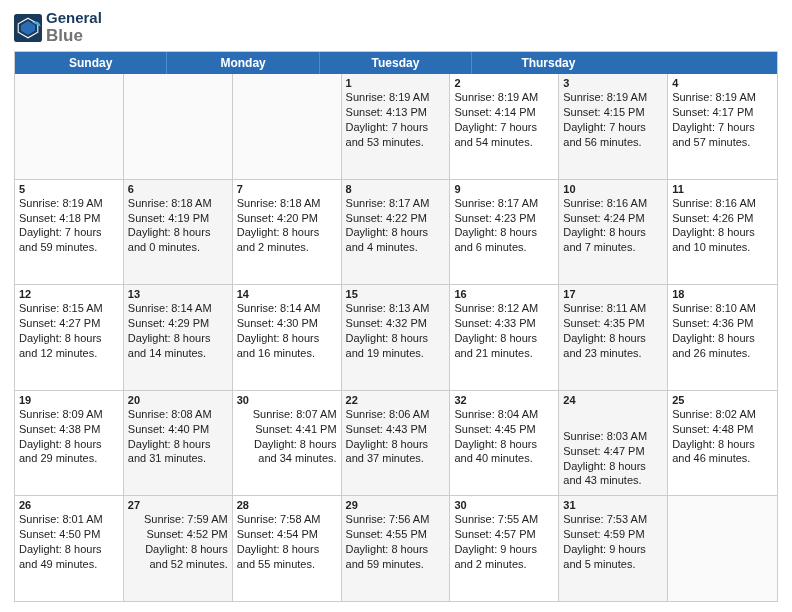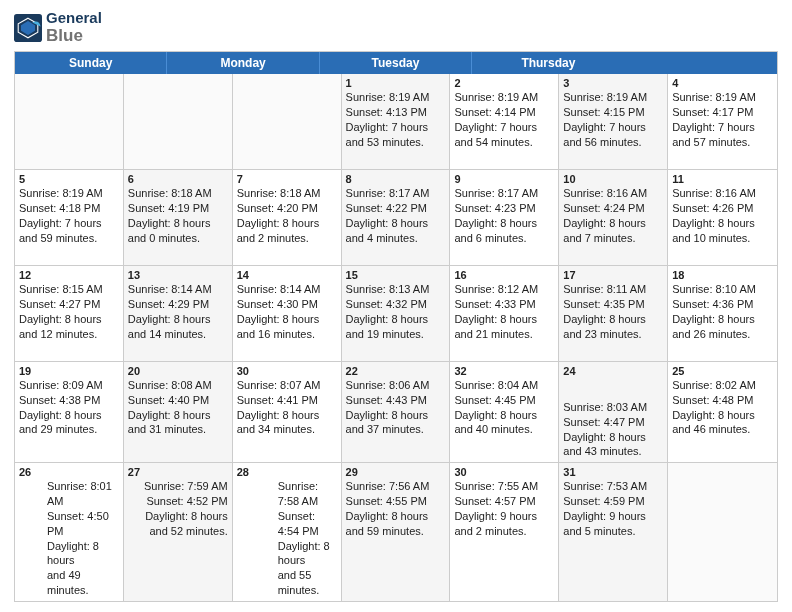--- a/index.html
+++ b/index.html
@@ -274,21 +274,21 @@
           </div>
           <div class="cal-cell alt">
             <div class="day-num">20</div>
             <div class="cell-text" style="white-space: pre-line;">Sunrise: 8:08 AM
 Sunset: 4:40 PM
 Daylight: 8 hours
 and 31 minutes.</div>
           </div>
           <div class="cal-cell">
             <div class="day-num">30</div>
-            <div class="cell-text" style="white-space: pre-line;">Sunrise: 8:07 AM
+            <div class="cell-text" style="white-space: pre-line; text-align: right;">Sunrise: 8:07 AM
 Sunset: 4:41 PM
 Daylight: 8 hours
 and 34 minutes.</div>
           </div>
           <div class="cal-cell alt">
             <div class="day-num">22</div>
             <div class="cell-text" style="white-space: pre-line;">Sunrise: 8:06 AM
 Sunset: 4:43 PM
 Daylight: 8 hours
 and 37 minutes.</div>
@@ -311,35 +311,35 @@
             <div class="day-num">25</div>
             <div class="cell-text" style="white-space: pre-line;">Sunrise: 8:02 AM
 Sunset: 4:48 PM
 Daylight: 8 hours
 and 46 minutes.</div>
           </div>
         </div>
         <div class="cal-row">
           <div class="cal-cell">
             <div class="day-num">26</div>
-            <div class="cell-text" style="white-space: pre-line; margin-left: 28px;">Sunrise: 8:01 AM
+            <div class="cell-text" style="white-space: pre-line;">Sunrise: 8:01 AM
 Sunset: 4:50 PM
 Daylight: 8 hours
 and 49 minutes.</div>
           </div>
           <div class="cal-cell alt">
             <div class="day-num">27</div>
             <div class="cell-text" style="white-space: pre-line; text-align: right;">Sunrise: 7:59 AM
 Sunset: 4:52 PM
 Daylight: 8 hours
 and 52 minutes.</div>
           </div>
           <div class="cal-cell">
             <div class="day-num">28</div>
-            <div class="cell-text" style="white-space: pre-line; margin-left: 41px;">Sunrise: 7:58 AM
+            <div class="cell-text" style="white-space: pre-line;">Sunrise: 7:58 AM
 Sunset: 4:54 PM
 Daylight: 8 hours
 and 55 minutes.</div>
           </div>
           <div class="cal-cell alt">
             <div class="day-num">29</div>
             <div class="cell-text" style="white-space: pre-line;">Sunrise: 7:56 AM
 Sunset: 4:55 PM
 Daylight: 8 hours
 and 59 minutes.</div>

